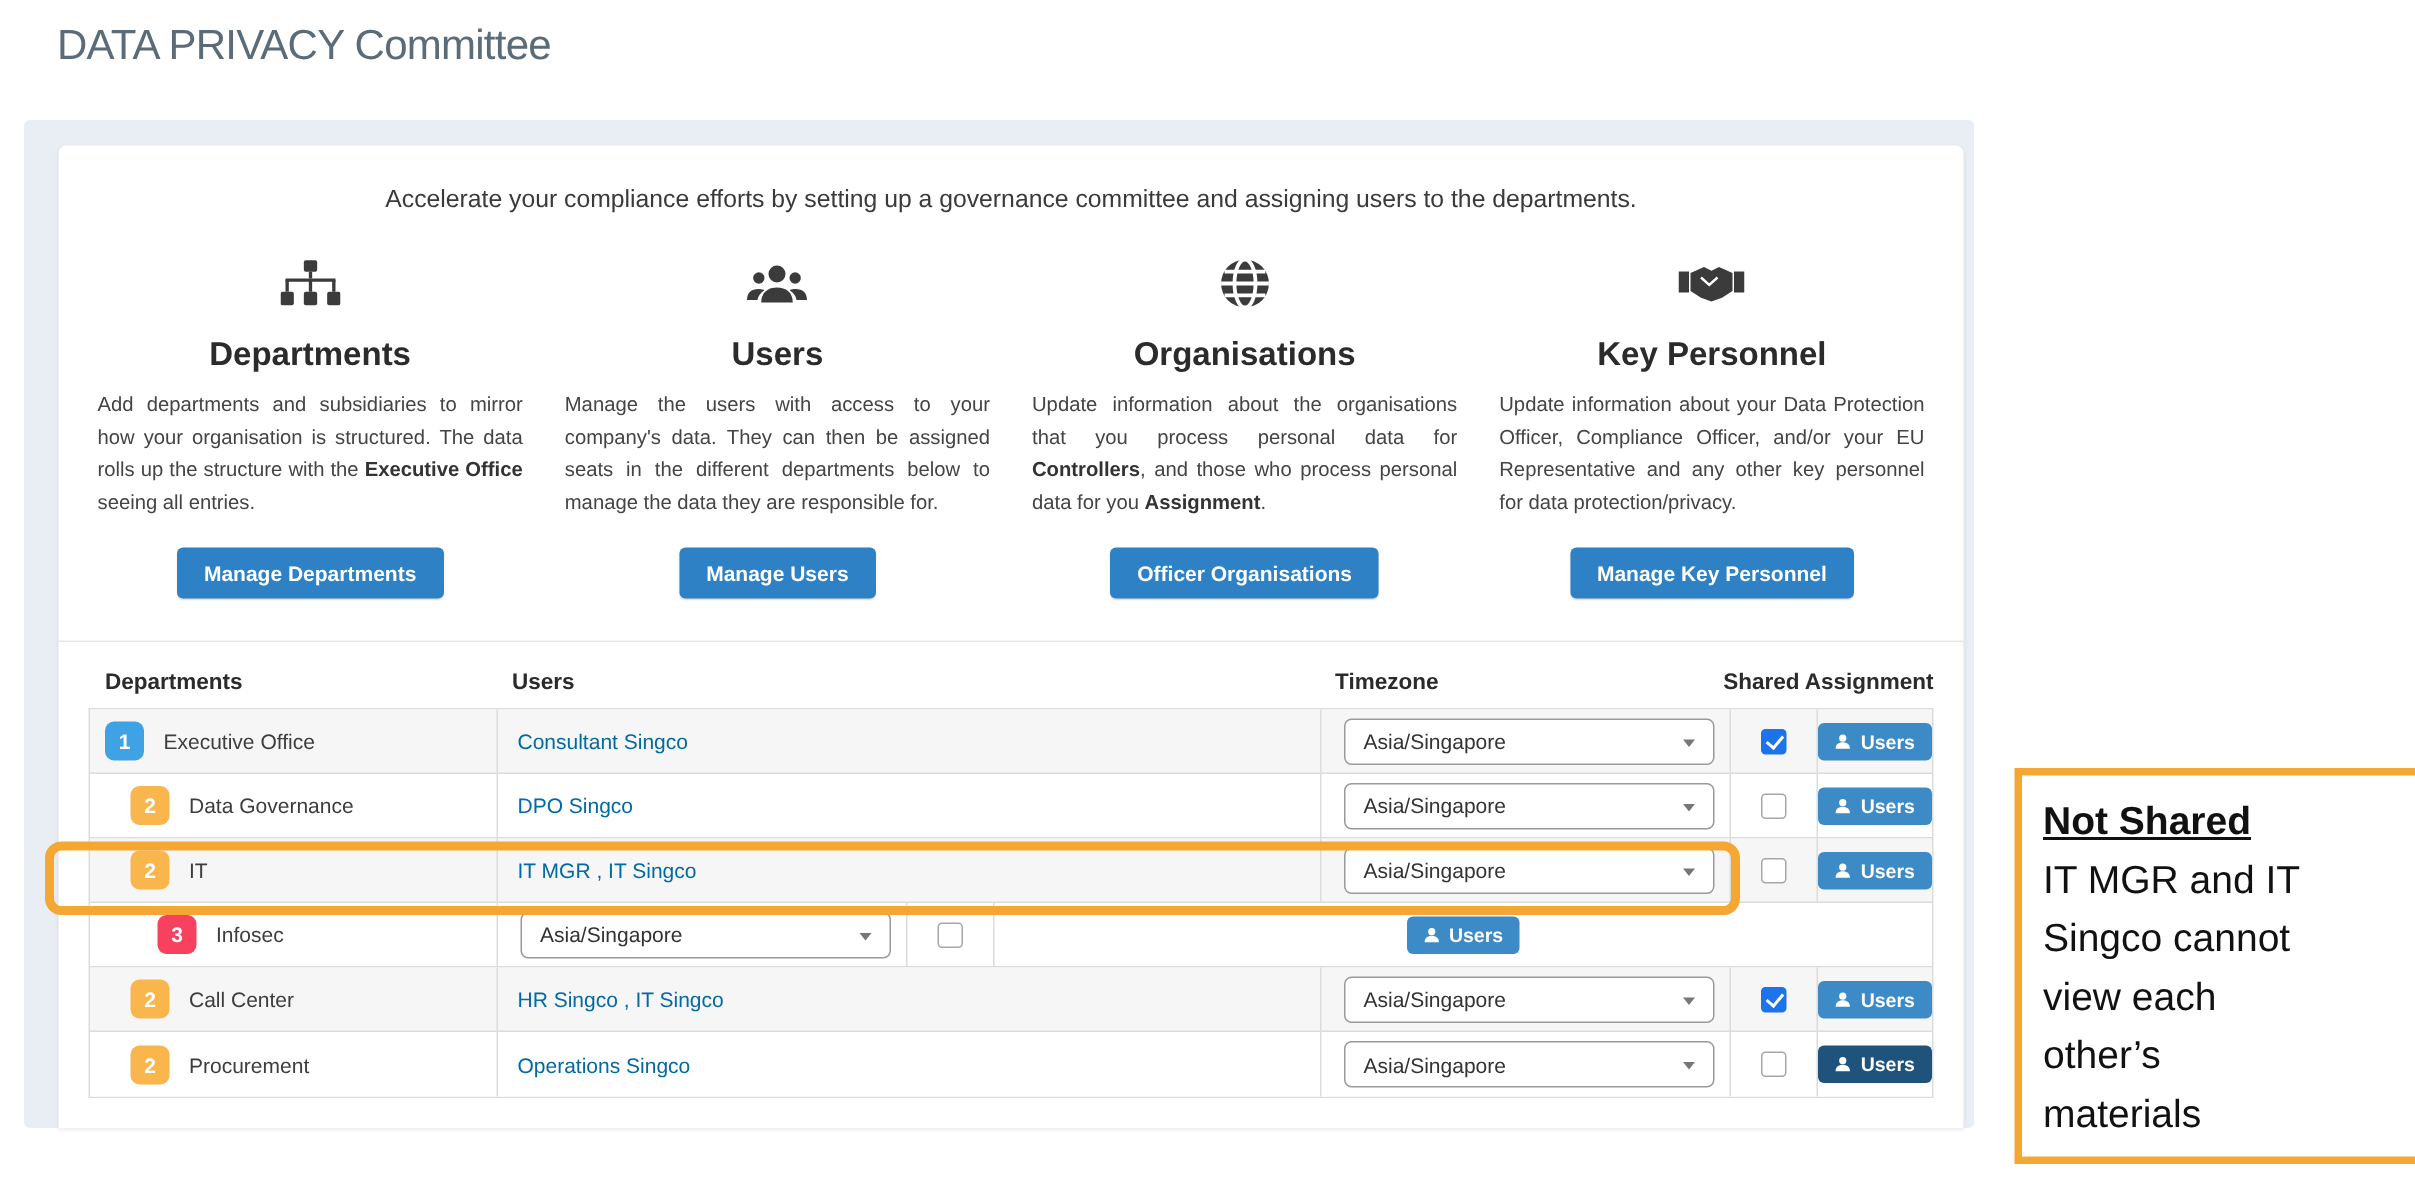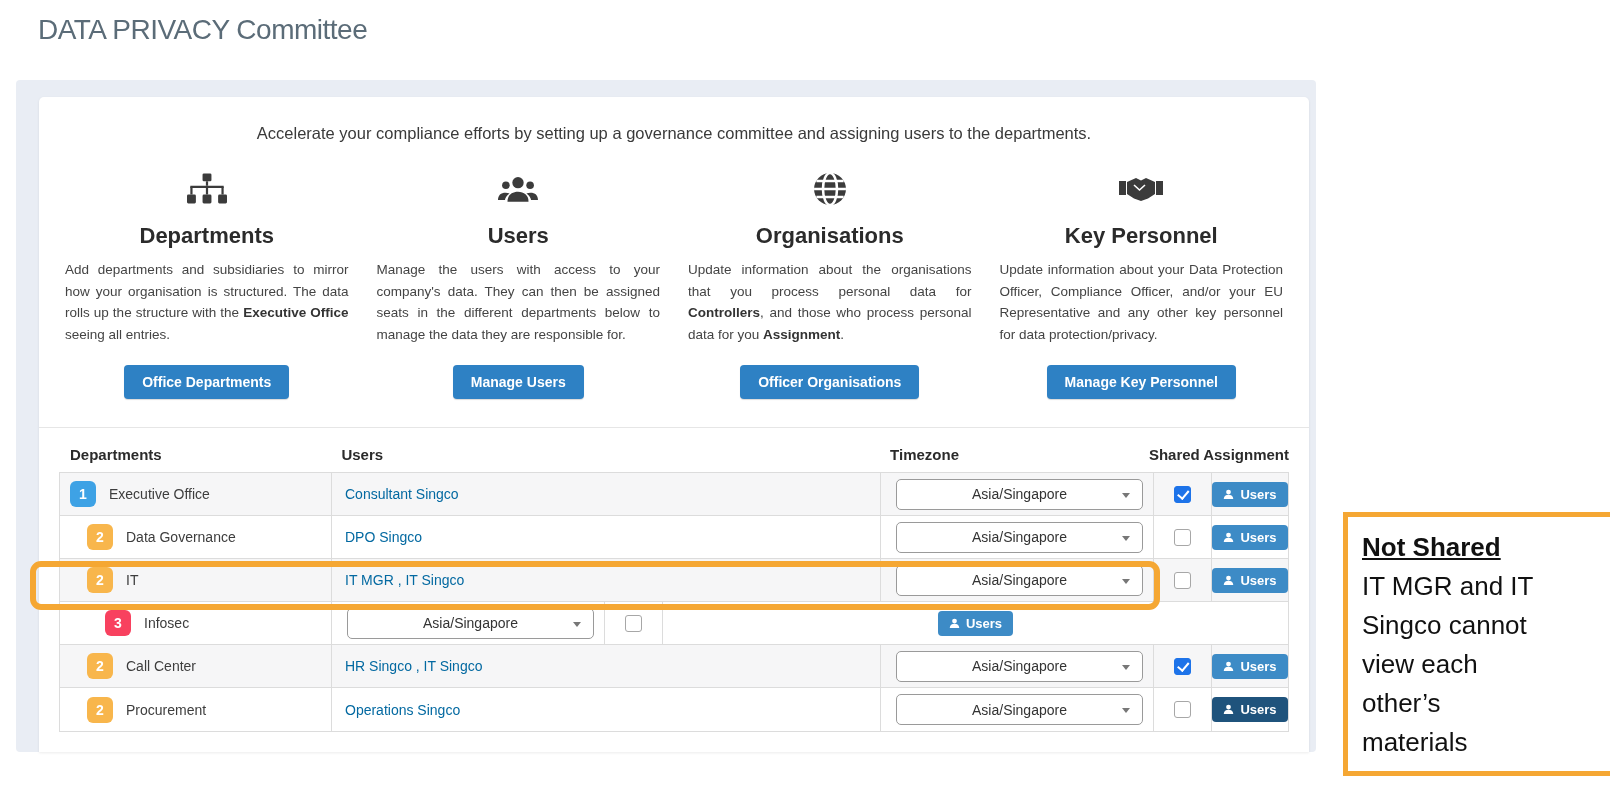--- a/index.html
+++ b/index.html
@@ -41,21 +41,21 @@
 
   .indent-1 { padding-left:10px; }
   .indent-2 { padding-left:27px; }
   .indent-3 { padding-left:45px; }
   .badge { width:26px; height:26px; border-radius:6px; color:#fff; font-size:14px; font-weight:bold; display:flex; align-items:center; justify-content:center; flex:0 0 26px; }
   .badge-blue   { background:#3ea2e5; }
   .badge-orange { background:#f8b64c; }
   .badge-pink   { background:#f8415f; }
   .dept-label { margin-left:13px; font-size:14px; color:#3d3d3d; }
 
-  .select { position:relative; width:247px; height:31px; background:#fff; border:1px solid #9a9a9a; border-radius:5px; display:flex; align-items:center; padding:0 12px; font-size:14px; color:#333; cursor:pointer;justify-content:center; }
+  .select { position:relative; width:247px; height:31px; background:#fff; border:1px solid #9a9a9a; border-radius:5px; display:flex; align-items:center; padding:0 12px; font-size:14px; color:#333; cursor:pointer; }
   .select::after { content:""; position:absolute; right:12px; top:13px; border-left:4.5px solid transparent; border-right:4.5px solid transparent; border-top:5.5px solid #777; }
 
   .checkbox { width:17px; height:17px; border:1.5px solid #a7a7a7; border-radius:3px; background:#fff; position:relative; cursor:pointer; }
   .checkbox.checked { background:#1d73e9; border-color:#1d73e9; }
   .checkbox.checked::after { content:""; position:absolute; left:5px; top:1.5px; width:4.5px; height:8.5px; border-right:2px solid #fff; border-bottom:2px solid #fff; transform:rotate(40deg); }
 
   .users-btn { display:flex; align-items:center; gap:6px; background:#3d8bc6; color:#fff; border:none; border-radius:4px; font-family:inherit; font-size:13px; font-weight:bold; padding:5px 11px; cursor:pointer; }
   .users-btn.dark { background:#1f537c; }
 
   .row-highlight { position:absolute; left:30px; top:561px; width:1130px; height:49px; border:6px solid #f5a733; border-radius:11px; pointer-events:none; }
@@ -87,21 +87,21 @@
                 <rect x="14" y="19" width="8" height="8" rx="1.2"></rect>
                 <rect x="28" y="19" width="8" height="8" rx="1.2"></rect>
                 <path d="M17 7h2v4h-2z"></path>
                 <path d="M3 11h30v2H3z"></path>
                 <path d="M3 12h2v7H3zM17 12h2v7h-2zM31 12h2v7h-2z"></path>
               </g>
             </svg>
         </div>
         <div class="sec-title">Departments</div>
         <div class="sec-desc"><span>Add departments and subsidiaries to mirror how your organisation is structured. The data rolls up the structure with the </span><span class="b">Executive Office</span><span> seeing all entries.</span><span class="b"></span><span></span></div>
-        <button class="manage-btn">Office Departments</button>
+        <button class="manage-btn">Manage Departments</button>
       </div>
 
       <div class="section">
         <div class="sec-icon">
           <svg viewBox="0 0 38 28" width="40" height="30">
               <g class="ic">
                 <circle cx="19" cy="8" r="5.4"></circle>
                 <path d="M9 26c0-6.2 4.3-9.4 10-9.4S29 19.8 29 26z"></path>
                 <circle cx="7.5" cy="10.5" r="3.6"></circle>
                 <path d="M0 24.5c0-4.6 2.7-7 7.2-7 1.4 0 2.7.2 3.8.7-2.7 1.9-4.2 4.1-4.4 6.3z"></path>

